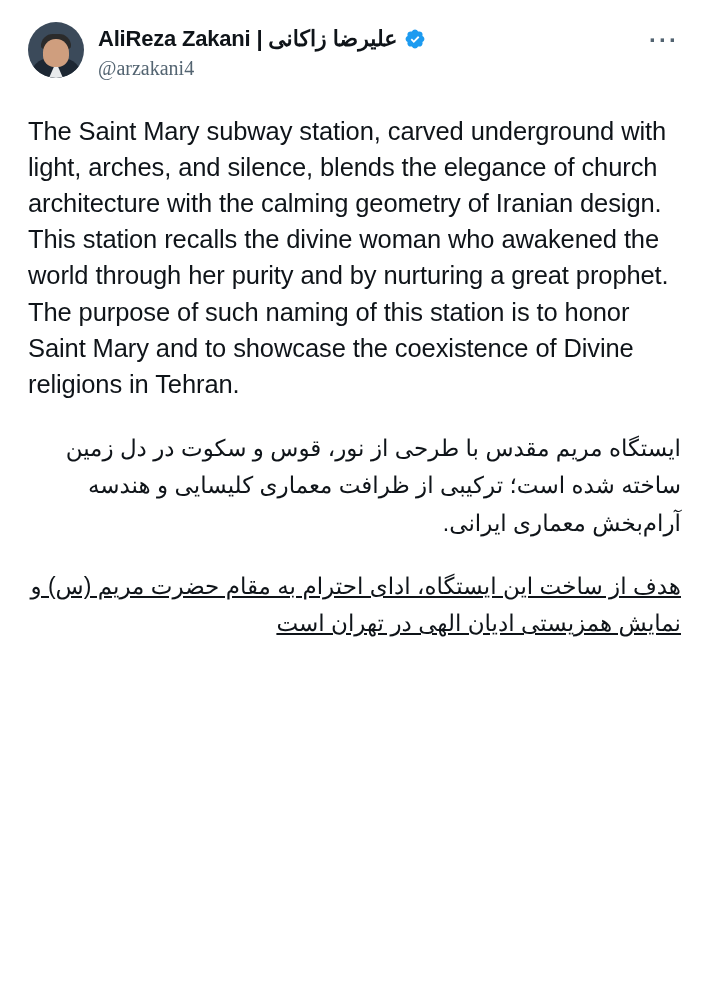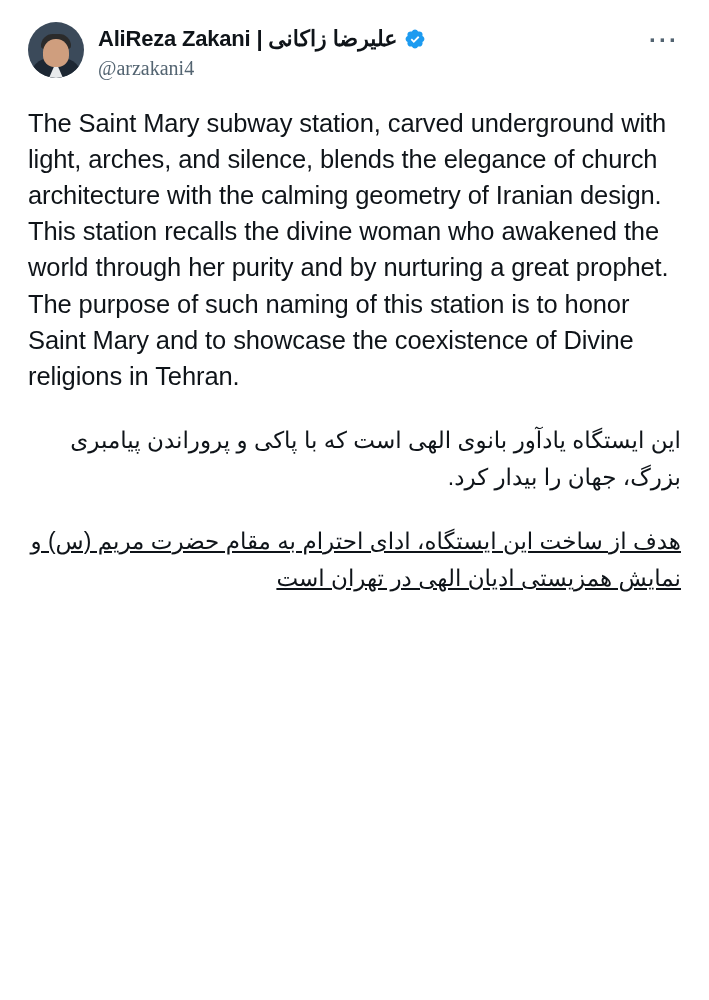--- a/index.html
+++ b/index.html
@@ -115,21 +115,21 @@
     color: #536471;
     font-size: 24px;
     line-height: 1;
     letter-spacing: 2px;
     padding: 6px 2px 0 10px;
     font-weight: bold;
     cursor: pointer;
     user-select: none;
   }
   .tweet-body {
-    margin-top: 16px;
+    margin-top: 24px;
     font-size: 25.5px;
     line-height: 1.42;
     color: #0f1419;
     letter-spacing: -0.1px;
     word-wrap: break-word;
   }
   .para-en {
     margin: 0 0 28px 0;
   }
   .para-fa {
@@ -169,17 +169,17 @@
         </span>
       </div>
       <div class="handle">@arzakani4</div>
     </div>
 
     <div class="more-btn">···</div>
   </div>
 
   <div class="tweet-body">
     <p class="para-en">The Saint Mary subway station, carved underground with light, arches, and silence, blends the elegance of church architecture with the calming geometry of Iranian design. This station recalls the divine woman who awakened the world through her purity and by nurturing a great prophet. The purpose of such naming of this station is to honor Saint Mary and to showcase the coexistence of Divine religions in Tehran.</p>
-    <p class="para-fa">این ایستگاه یادآور بانوی الهی است که با پاکی و پروراندن پیامبری بزرگ، جهان را بیدار کرد.</p>
+    <p class="para-fa">ایستگاه مریم مقدس با طرحی از نور، قوس و سکوت در دل زمین ساخته شده است؛ ترکیبی از ظرافت معماری کلیسایی و هندسه آرام‌بخش معماری ایرانی.</p>
     <p class="para-fa">هدف از ساخت این ایستگاه، ادای احترام به مقام حضرت مریم (س) و نمایش همزیستی ادیان الهی در تهران است</p>
   </div>
 
 </div>
 
 </body></html>

